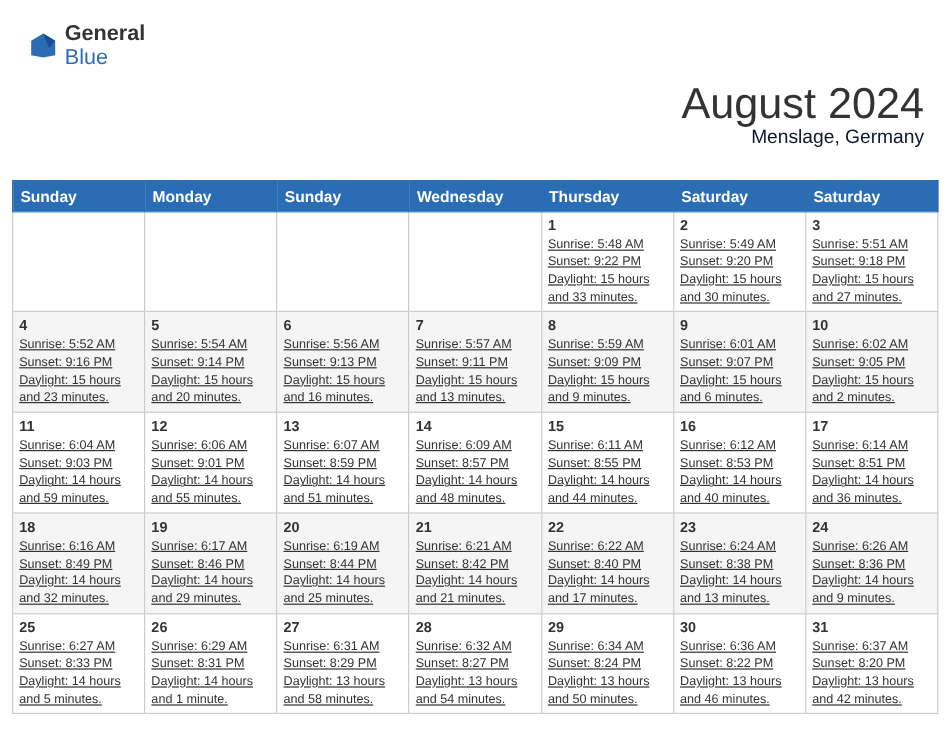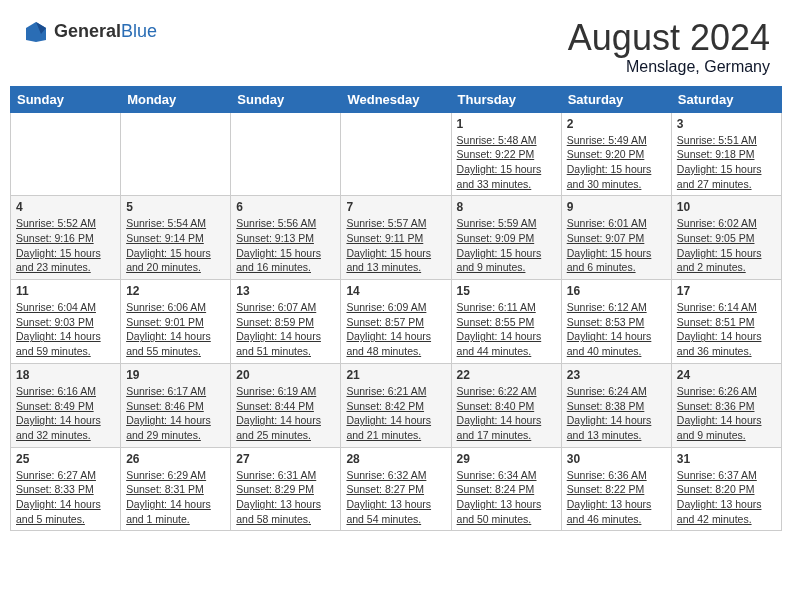--- a/index.html
+++ b/index.html
@@ -16,21 +16,21 @@
       align-items: flex-start;
       padding: 8px 12px 4px 12px;
     }
     .logo {
       display: flex;
       align-items: center;
       gap: 4px;
     }
     .logo-text {
       display: flex;
-      flex-direction: row;
+      flex-direction: column;
       line-height: 1.1;
     }
     .logo-general {
       font-size: 18px;
       font-weight: bold;
       color: #333;
     }
     .logo-blue {
       font-size: 18px;
       font-weight: normal;
@@ -41,29 +41,30 @@
       height: 28px;
     }
     .title-block {
       text-align: right;
     }
     .month-year {
       font-size: 36px;
       font-weight: normal;
       color: #333;
       line-height: 1.1;
+      margin-top: 48px;
     }
     .location {
       font-size: 16px;
       color: #0f172a;
     }
     .calendar {
       width: 100%;
       border-collapse: collapse;
-      margin-top: 6px;
+      margin-top: 22px;
     }
     .calendar th {
       background-color: #2a6db5;
       color: #fff;
       text-align: left;
       padding: 5px 6px;
       font-size: 13px;
       font-weight: bold;
       border: 1px solid #2a6db5;
     }

